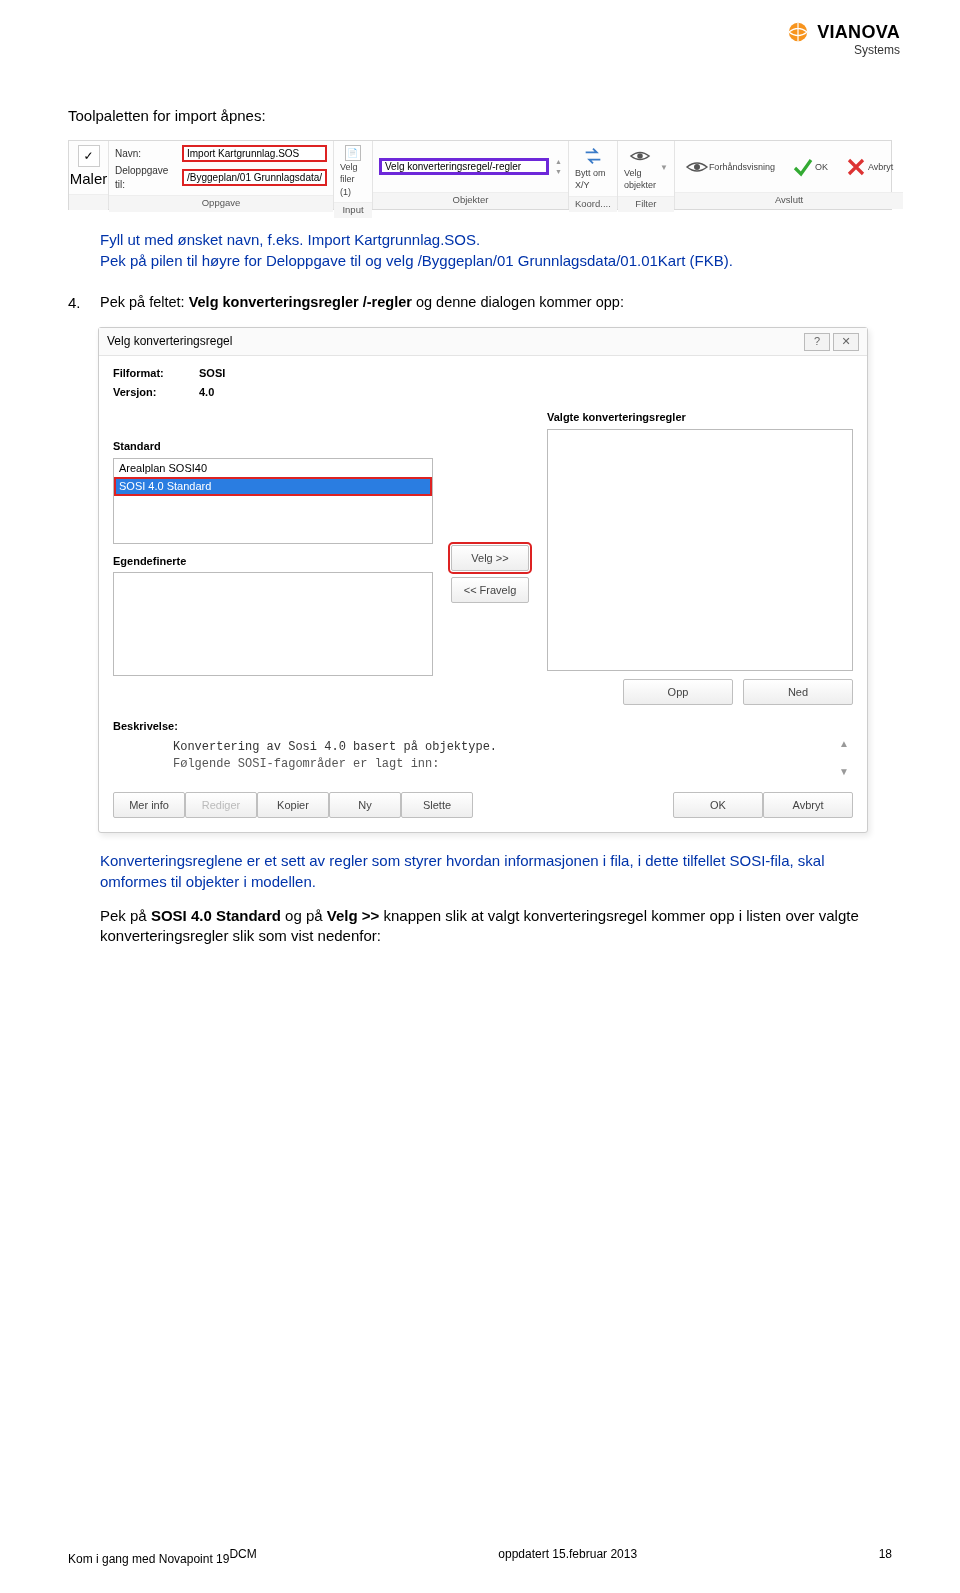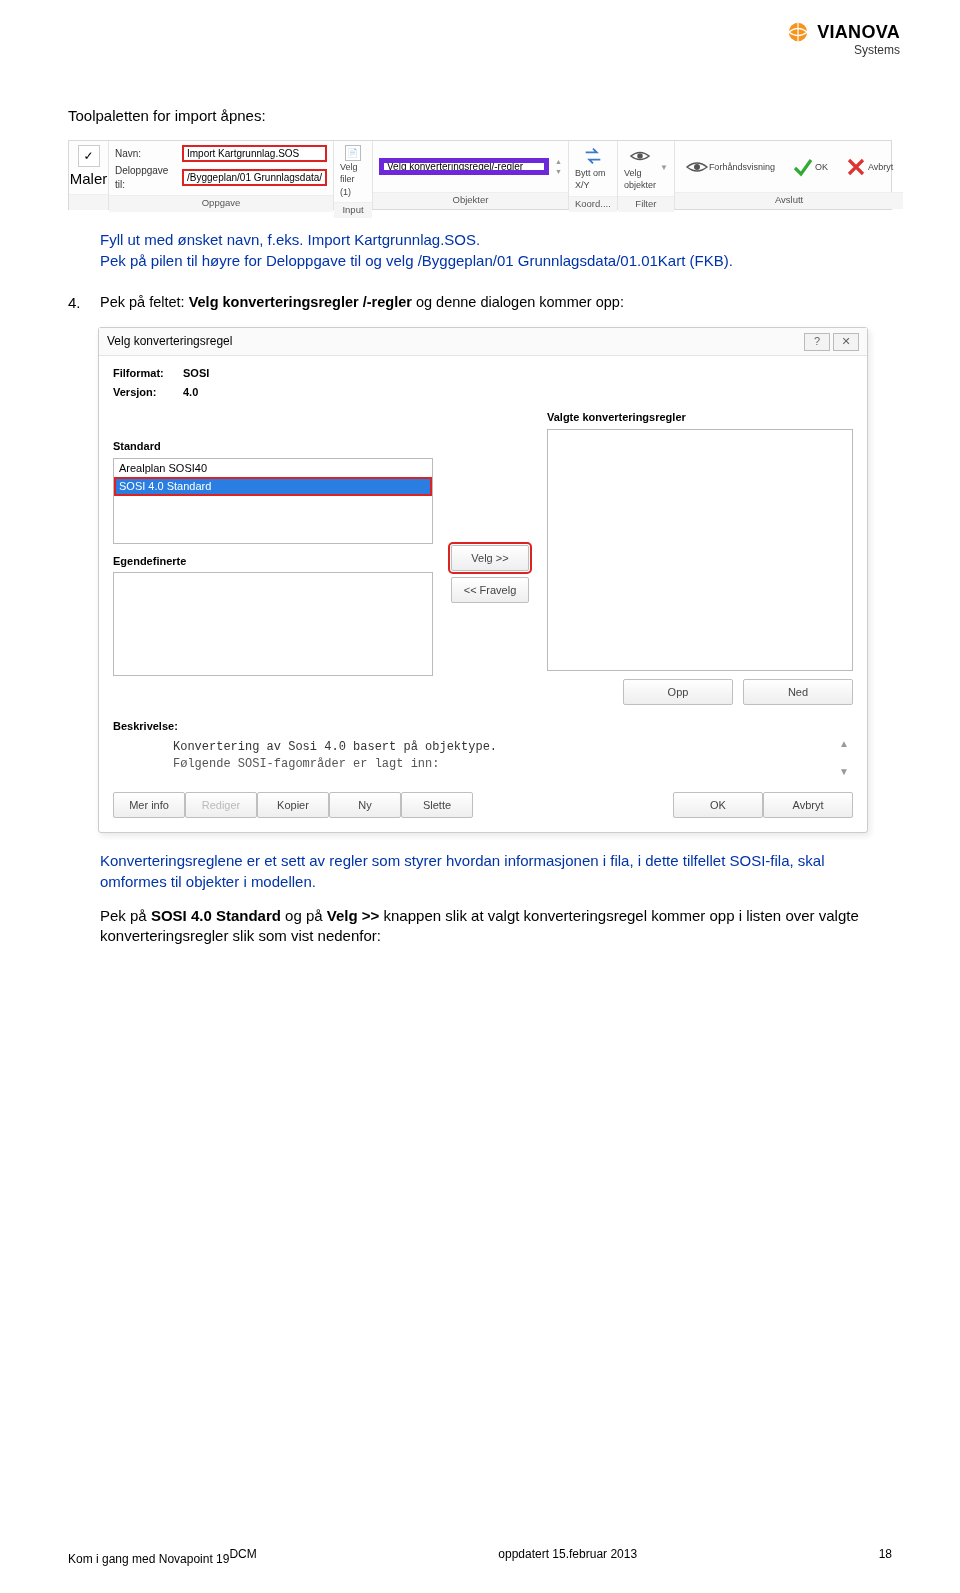--- a/index.html
+++ b/index.html
@@ -29,21 +29,21 @@
   .panel .body { flex: 1; display: flex; align-items: center; padding: 4px 6px; gap: 4px; font-size: 10px; }
   .panel .plabel { text-align: center; font-size: 9.5px; color: #555; padding: 1px 0 2px 0; background: #f5f5f5; border-top: 1px solid #eee; }
   .chk { width: 22px; height: 22px; border: 1px solid #ccc; background: #fff; display: flex; align-items: center; justify-content: center; font-size: 12px; }
   .field-col { display: flex; flex-direction: column; gap: 2px; }
   .field-row { display: flex; align-items: center; gap: 3px; }
   .field-row label { font-size: 10px; color: #333; width: 64px; }
   .tb-input { font-size: 10px; border: 1px solid #bbb; height: 17px; padding: 0 3px; background: #fff; width: 145px; }
   .redbox { border: 2px solid #d22; }
   .vbtn { width: 26px; display: flex; flex-direction: column; align-items: center; justify-content: center; font-size: 9px; color: #444; cursor: pointer; }
   .vbtn .mini-ic { width: 16px; height: 16px; background: #fff; border: 1px solid #bbb; margin-bottom: 0; display: flex; align-items: center; justify-content: center; }
-  .wide-field { border: 5px solid #6d28d9; height: 17px; font-size: 10px; padding: 0 3px; width: 170px; background: #fff; }
+  .wide-field { border: 3px solid #6d28d9; height: 17px; font-size: 10px; padding: 0 3px; width: 170px; background: #fff; }
   .icon-stack { display: flex; flex-direction: column; align-items: center; justify-content: center; font-size: 9px; color: #444; width: 36px; }
   .icon-stack svg { width: 22px; height: 22px; }
   .icon-btn { display: flex; flex-direction: row; align-items: center; justify-content: center; font-size: 9px; color: #444; cursor: pointer; padding: 0 4px; }
   .icon-btn svg { width: 24px; height: 24px; }
 
   .para { margin: 14px 0 14px 32px; font-size: 15px; }
   .blue { color: #0033aa; }
   .bold { font-weight: bold; }
   ol.numbered { list-style: none; }
   li.item4 { display: flex; gap: 18px; margin-top: 22px; }
@@ -52,21 +52,21 @@
   .dialog {
     margin: 14px 0 18px 30px;
     width: 770px; border: 1px solid #ccc; background: #fff;
     border-radius: 3px;
     box-shadow: 2px 3px 6px rgba(0,0,0,0.09);
   }
   .dlg-title { display: flex; align-items: center; height: 28px; padding: 0 8px; font-size: 12px; border-bottom: 1px solid #e4e4e4; background: #fafafa; }
   .dlg-title .spacer { flex: 1; }
   .dlg-title .winbtn { width: 26px; height: 18px; border: 1px solid #bbb; background: #f3f3f3; margin-left: 3px; font-size: 11px; display: flex; align-items: center; justify-content: center; color: #666; cursor: pointer; }
   .dlg-body { padding: 10px 14px 14px 14px; font-size: 11px; }
-  .meta-row { display: flex; gap: 6px; margin-bottom: 4px; }
+  .meta-row { display: flex; gap: 22px; margin-bottom: 4px; }
   .meta-row .k { font-weight: bold; width: 64px; }
   .cols { display: flex; gap: 18px; margin-top: 10px; }
   .col { flex: 1; }
   .col h4 { font-size: 11px; font-weight: bold; margin-bottom: 4px; }
   .listbox { border: 1px solid #bbb; height: 86px; background: #fff; font-size: 11px; overflow: hidden; }
   .listbox .row { padding: 2px 5px; cursor: pointer; }
   .listbox .row.sel { background: #2a7de1; color: #fff; }
   .listbox .row.sel.red { outline: 2px solid #d22; outline-offset: -2px; }
   .listbox.big { height: 242px; }
   .egen { margin-top: 10px; }

